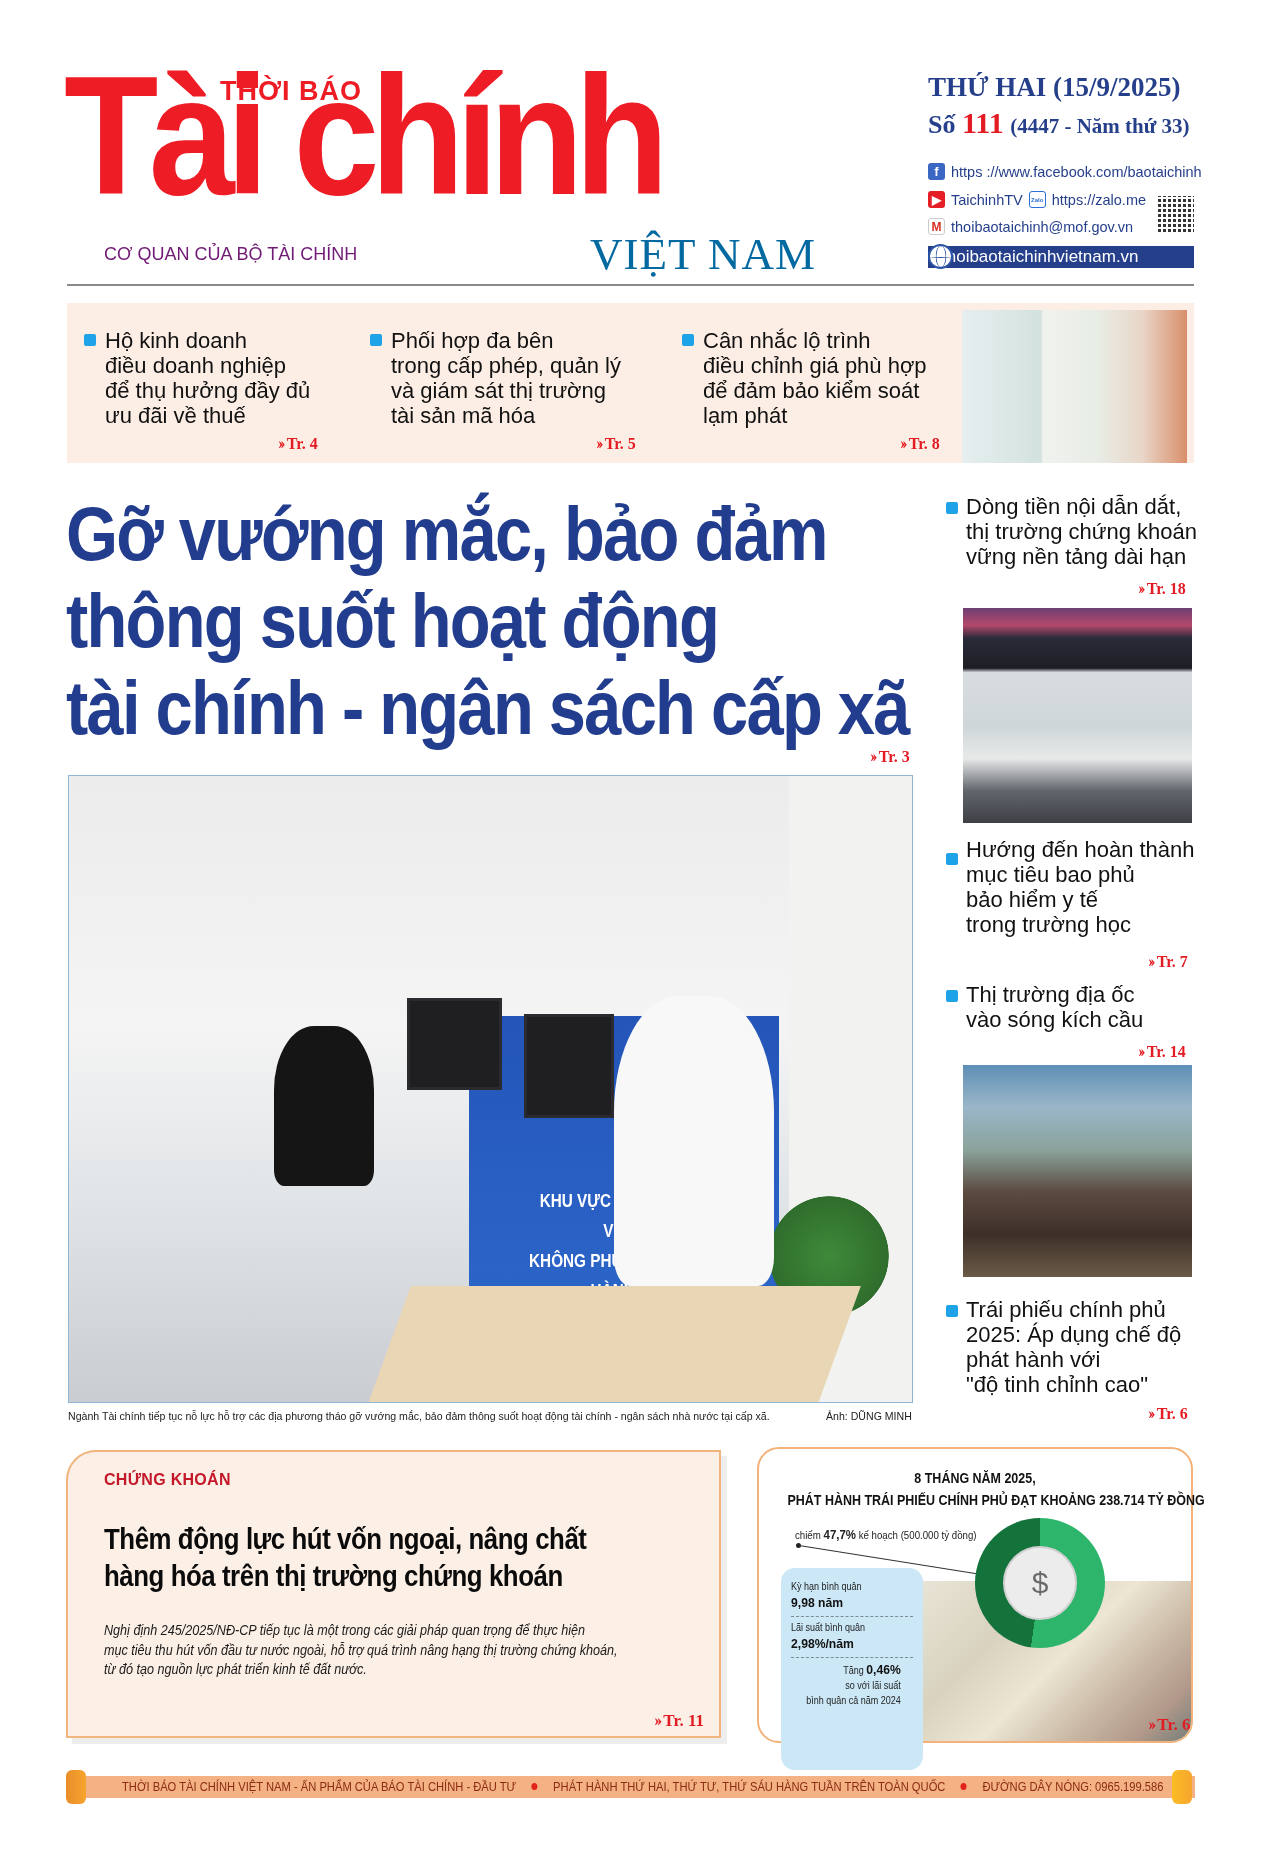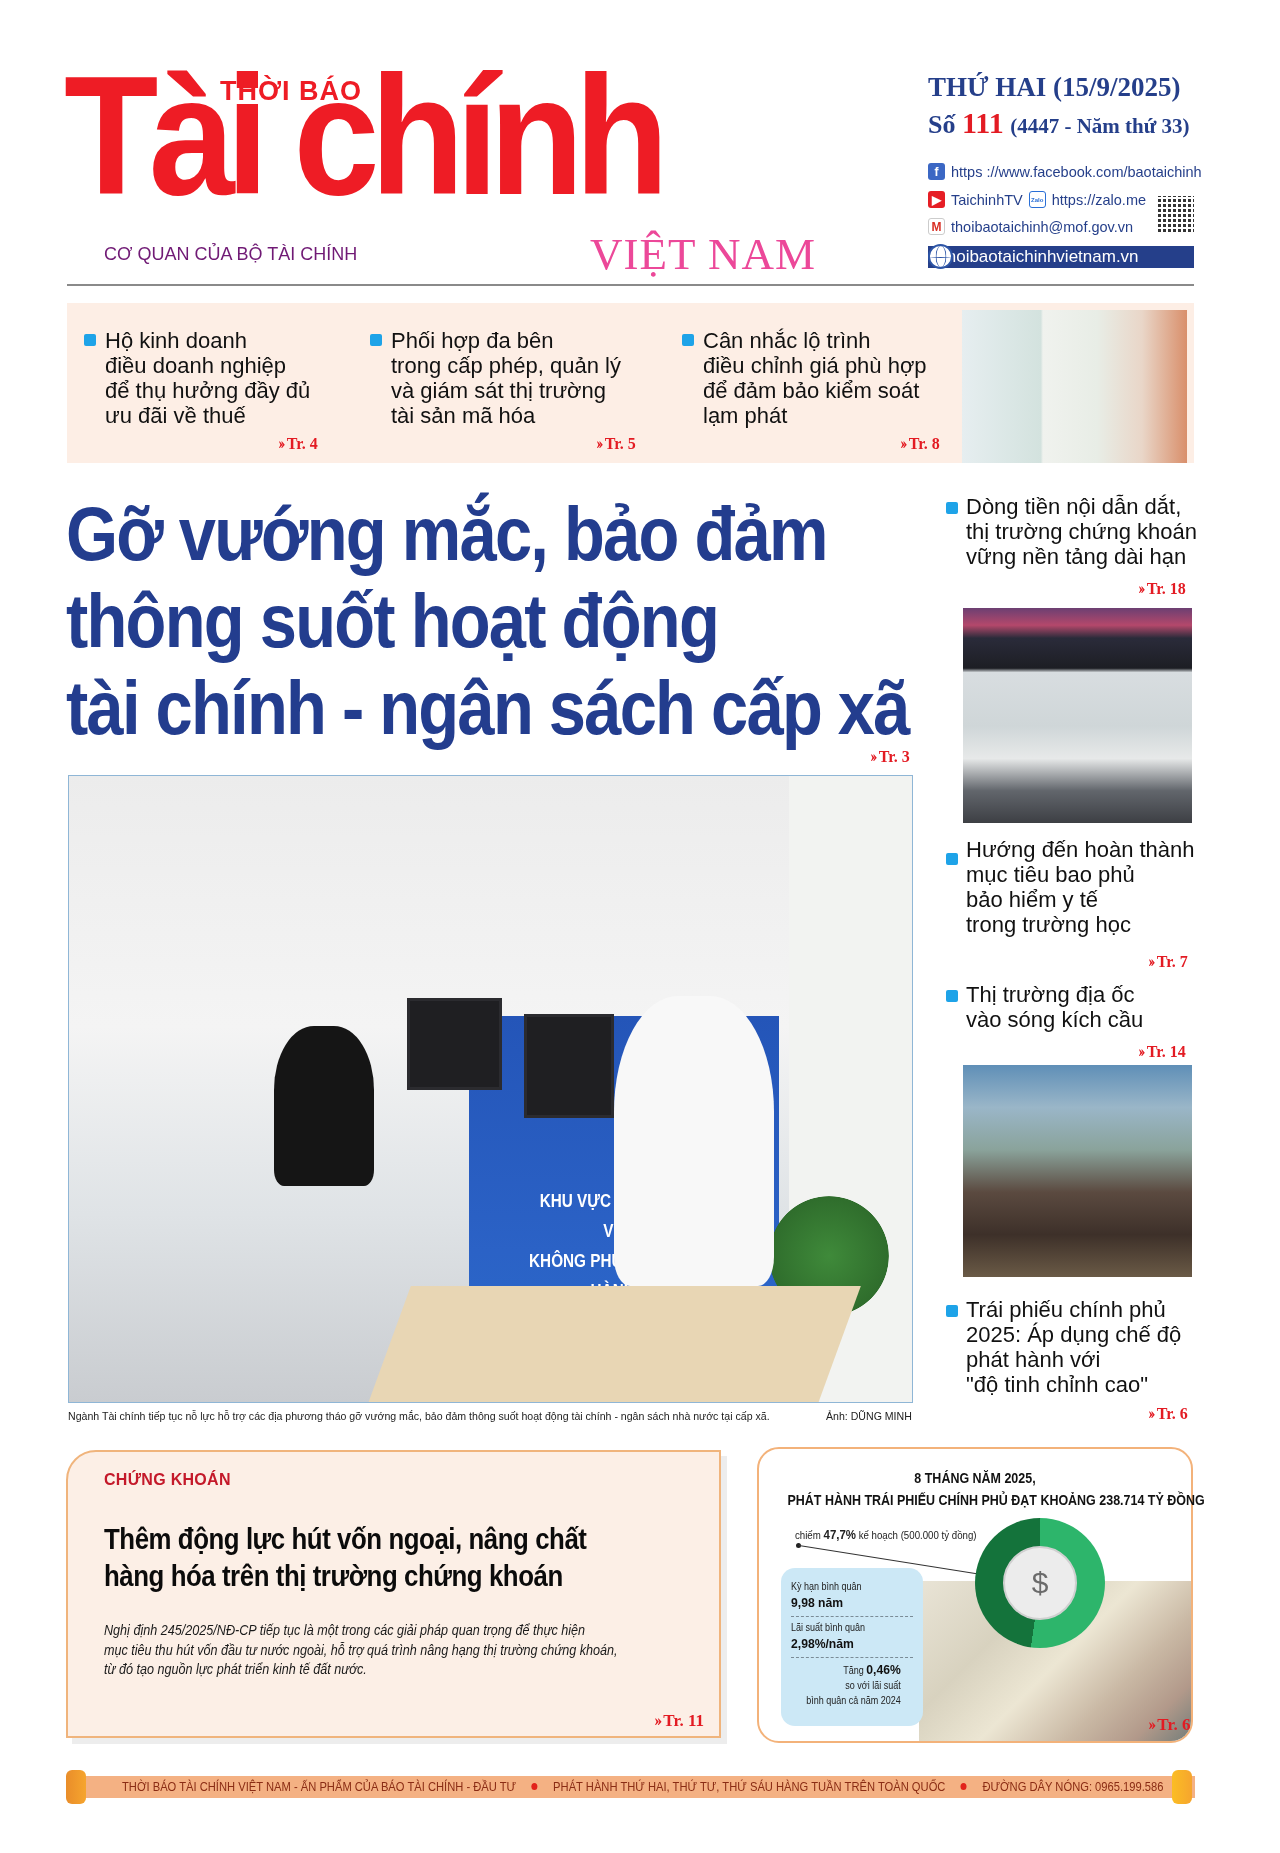--- a/index.html
+++ b/index.html
@@ -4,21 +4,21 @@
 <style>
   * { box-sizing: border-box; margin: 0; padding: 0; }
   html, body { width: 1280px; height: 1853px; background: #ffffff; overflow: hidden; }
   body { position: relative; font-family: "Liberation Sans", sans-serif; color: #111; }
   .abs { position: absolute; }
 
   
   .mast-kicker { left: 220px; top: 76px; font-family: "Liberation Sans", sans-serif; font-weight: 700; font-size: 27px; color: #ee1c25; letter-spacing: 1px; }
   .mast-title { left: 64px; top: 52px; font-family: "Liberation Sans", sans-serif; font-weight: 900; font-size: 168px; line-height: 1; color: #ee1c25; letter-spacing: -10px; transform: scaleX(0.92); transform-origin: left top; }
   .mast-sub { left: 104px; top: 244px; font-family: Liberation Sans, sans-serif; font-size: 18px; color: #701a75; }
-  .mast-viet { left: 590px; top: 228px; font-family: "Liberation Serif", serif; font-size: 45px; color: #ec4899; letter-spacing: 1px; }
+  .mast-viet { left: 590px; top: 228px; font-family: "Liberation Serif", serif; font-size: 45px; color: #0369a1; letter-spacing: 1px; }
 
   .issue-date { left: 928px; top: 72px; font-family: "Liberation Serif", serif; font-weight: 700; font-size: 27px; color: #253f8a; white-space: nowrap; }
   .issue-no { left: 928px; top: 106px; font-family: "Liberation Serif", serif; font-weight: 700; font-size: 26px; color: #253f8a; white-space: nowrap; }
   .issue-no .num { color: #e31b23; font-size: 30px; }
   .issue-no .rest { font-size: 21px; }
 
   .contact { left: 928px; font-size: 14.5px; color: #253f8a; display: flex; align-items: center; gap: 6px; white-space: nowrap; }
   .contact .ico { width: 17px; height: 17px; border-radius: 3px; display: inline-flex; align-items: center; justify-content: center; font-size: 12px; font-weight: 700; color: #fff; }
   .ico-fb { background: #3b67c4; }
   .ico-yt { background: #e61e25; border-radius: 5px; }
@@ -79,21 +79,21 @@
   .ig-photo { position: absolute; left: 160px; top: 132px; width: 276px; height: 164px;
         background: linear-gradient(135deg, #e9e4d6 0%, #d8d2bf 30%, #ece6d3 50%, #c9b8a4 70%, #b2998a 85%, #6c7a77 100%); }
   .ig-title { left: 757px; top: 1467px; width: 436px; text-align: center; font-weight: 900; font-size: 14.5px; line-height: 22px; color: #121212; transform: scaleX(0.86); transform-origin: center top; white-space: nowrap; }
   .ig-note { left: 795px; top: 1527px; font-size: 11px; color: #222; white-space: nowrap; transform: scaleX(0.88); transform-origin: left top; }
   .ig-note b { font-size: 13px; }
   .ig-leader { left: 799px; top: 1545px; width: 180px; height: 1px; background: #333; transform-origin: left center; transform: rotate(9deg); }
   .ig-dot { left: 796px; top: 1543px; width: 5px; height: 5px; border-radius: 50%; background: #222; }
   .donut { left: 975px; top: 1518px; width: 130px; height: 130px; border-radius: 50%;
         background: conic-gradient(#2db56b 0deg 188deg, #14733b 188deg 360deg); }
   .donut-hole { left: 1003px; top: 1546px; width: 74px; height: 74px; border-radius: 50%; background: #ececec; border: 2px solid #d0d0d0; display: flex; align-items: center; justify-content: center; font-size: 30px; color: #6b6b6b; }
-  .ig-panel { left: 781px; top: 1568px; width: 142px; height: 158px; background: #cce8f6; border-radius: 14px; padding: 8px 10px; }
+  .ig-panel { left: 781px; top: 1568px; width: 142px; height: 202px; background: #cce8f6; border-radius: 14px; padding: 8px 10px; }
   .ig-stat { border-bottom: 1px dashed #7a8b96; padding: 3px 0 5px; }
   .ig-stat:last-child { border-bottom: 0; text-align: right; }
   .ig-lbl { font-size: 10px; color: #222; transform: scaleX(0.9); transform-origin: left; white-space: nowrap; line-height: 15px; }
   .ig-val { font-size: 13.5px; font-weight: 900; color: #111; transform: scaleX(0.9); transform-origin: left; white-space: nowrap; line-height: 17px; }
   .ig-tr { left: 1148px; top: 1715px; }
 
   
   .ribbon { left: 70px; top: 1776px; width: 1125px; height: 22px; background: #f4b183; }
   .ribbon-cap { top: 1770px; width: 20px; height: 34px; background: #f6a52e; border-radius: 6px; }
   .ribbon-cap.l { left: 66px; background: linear-gradient(90deg, #e98d2a, #f6a52e); }

